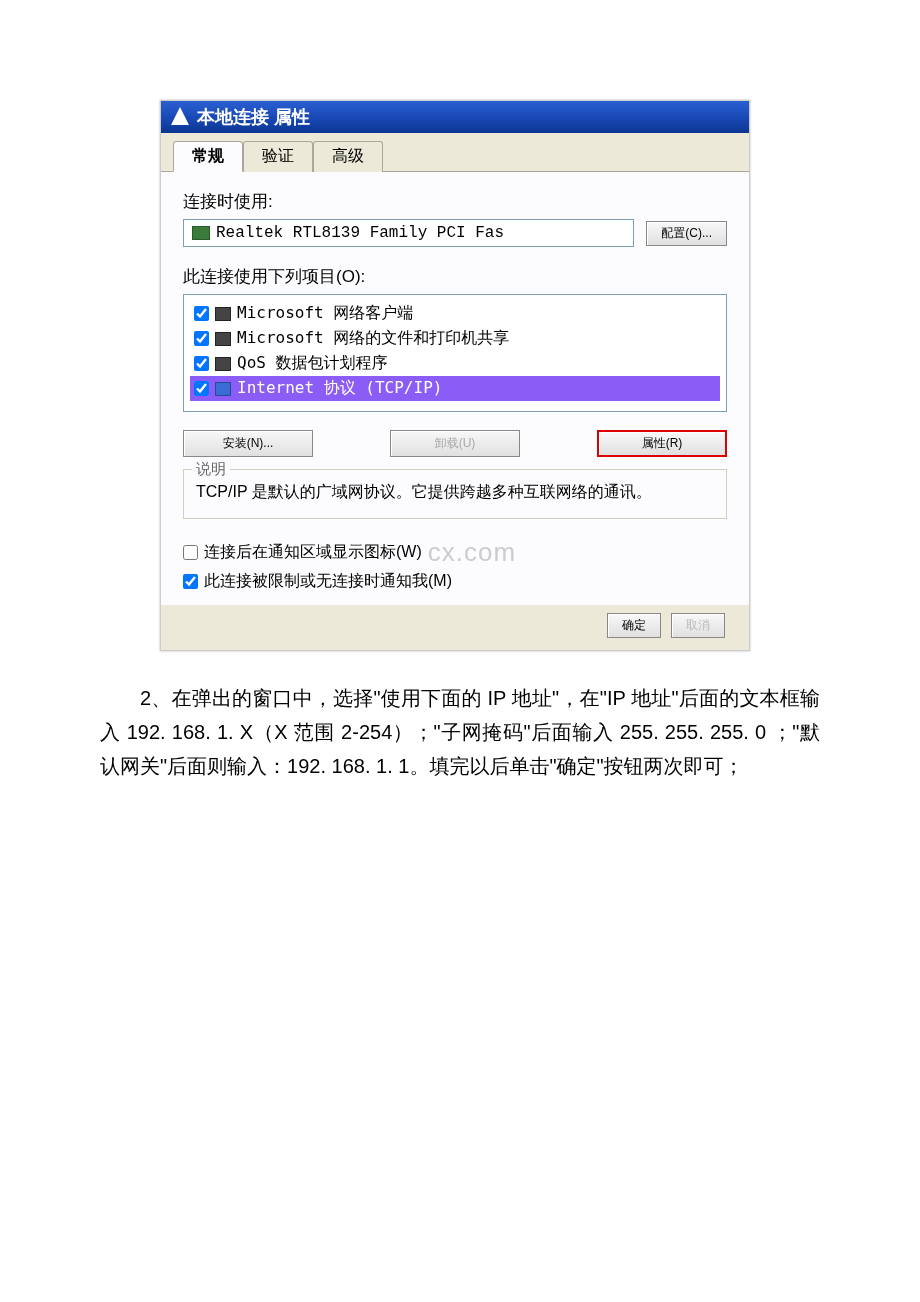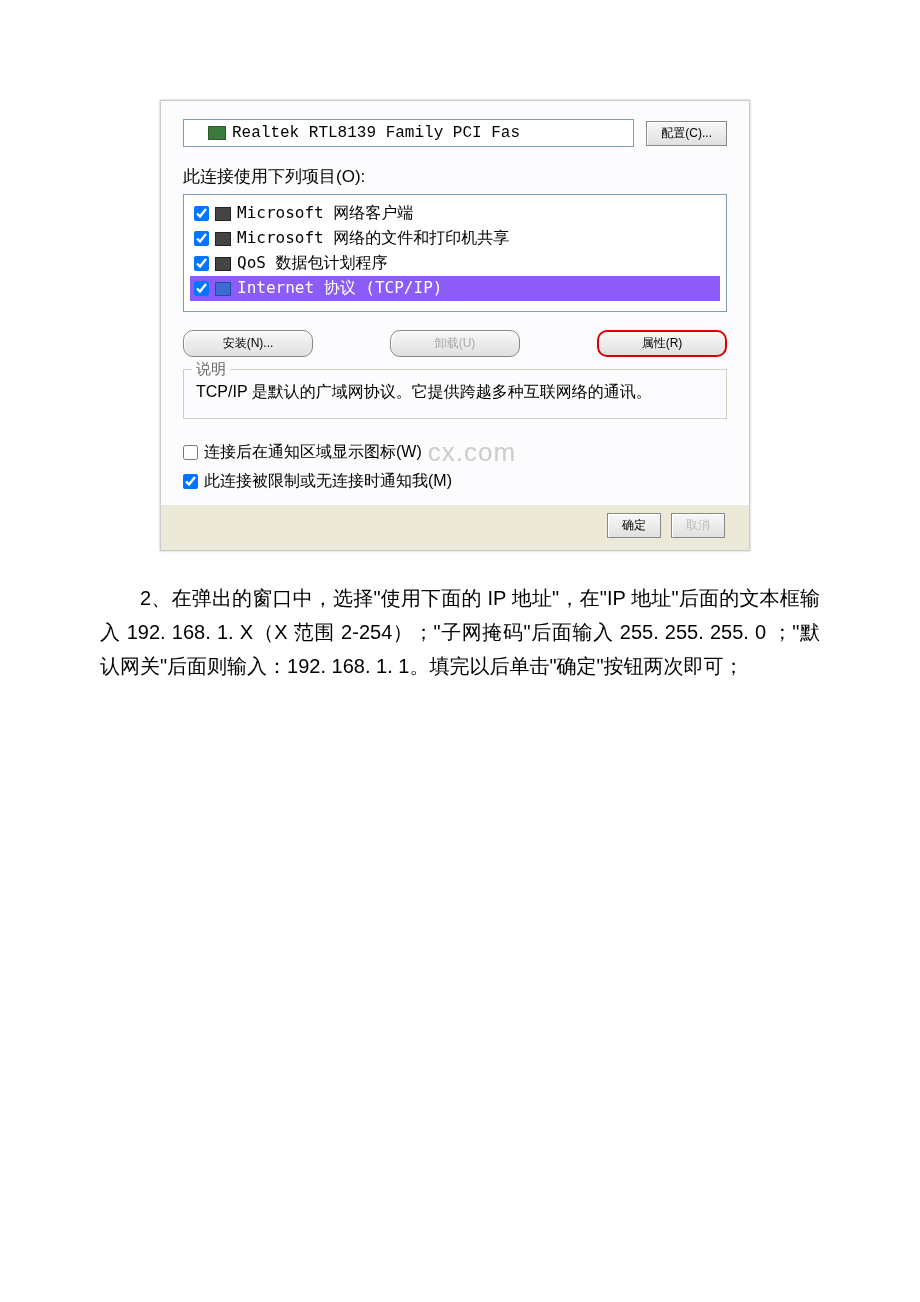--- a/index.html
+++ b/index.html
@@ -67,21 +67,21 @@
     .adapter-row {
       display: flex;
       gap: 12px;
       align-items: center;
       margin-bottom: 18px;
     }
     .adapter-box {
       flex: 1;
       border: 1px solid #7f9db9;
       background: #fff;
-      padding: 4px 24px;
+      padding: 4px 8px;
       font-family: "Courier New", monospace;
       font-size: 16px;
       display: flex;
       align-items: center;
       gap: 6px;
     }
     .nic-icon {
       width: 18px;
       height: 14px;
       background: #3a7a3a;
@@ -130,21 +130,21 @@
       background: #8b5cf6;
       color: #fff;
       padding: 2px 4px;
       margin: 0 -4px;
     }
     .btn-row {
       display: flex;
       justify-content: space-between;
       margin-bottom: 12px;
     }
-    .btn-row .btn { width: 130px; text-align: center; border-radius: 10px; }
+    .btn-row .btn { width: 130px; text-align: center; }
     .btn.highlight { border: 2px solid #d00; }
     .groupbox {
       border: 1px solid #d0d0bf;
       padding: 10px 12px 14px 12px;
       margin-bottom: 18px;
       position: relative;
     }
     .groupbox-title {
       position: absolute;
       top: -10px;
@@ -182,23 +182,33 @@
       font-size: 20px;
       line-height: 1.7;
       text-align: justify;
       text-indent: 2em;
     }
   </style>
 </head>
 <body>
 
 <div class="dialog">
-
+  <div class="titlebar">
+    <span class="icon"></span>
+    <span>本地连接 属性</span>
+  </div>
+
+  <div class="tabs-row">
+    <div class="tab active">常规</div>
+    <div class="tab">验证</div>
+    <div class="tab">高级</div>
+  </div>
 
   <div class="tab-content">
+    <div class="label">连接时使用:</div>
     <div class="adapter-row">
       <div class="adapter-box">
         <span class="nic-icon"></span>
         <span>Realtek RTL8139 Family PCI Fas</span>
       </div>
       <button class="btn">配置(C)...</button>
     </div>
 
     <div class="label">此连接使用下列项目(O):</div>
     <div class="list-box">

